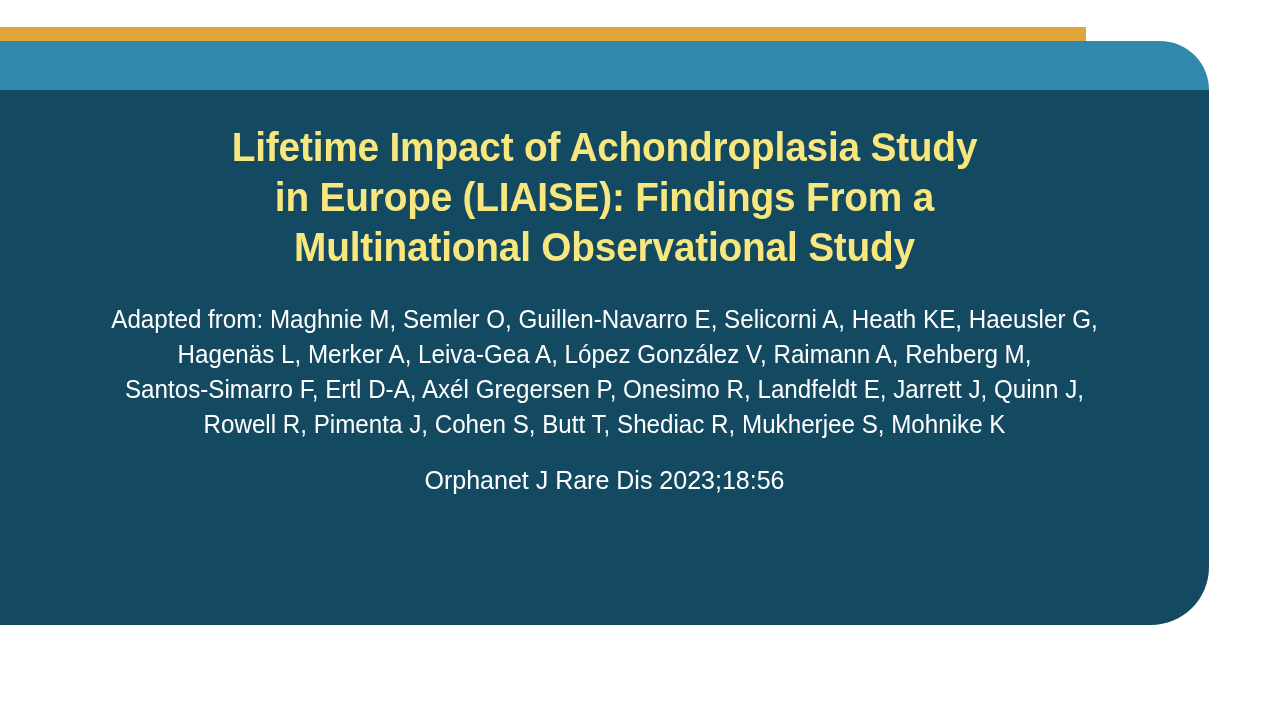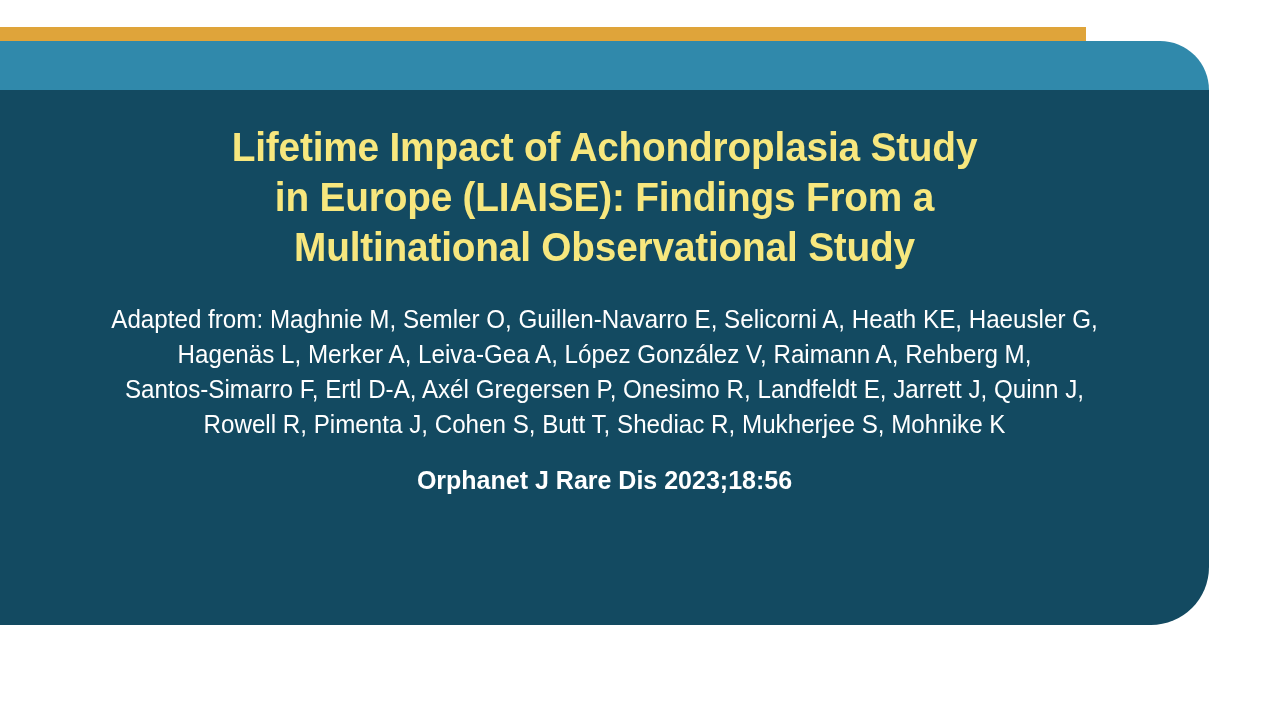--- a/index.html
+++ b/index.html
@@ -83,21 +83,20 @@
   .authors .aline { display: block; white-space: nowrap; }
 
   .citation {
     margin: 0;
     padding-top: 22px;
     color: #ffffff;
     font-family: "Liberation Sans", sans-serif;
     font-size: 25px;
     line-height: 33px;
     text-align: center;
-    font-weight: bold;
   }
   .citation .cline { display: block; }
 
   
   .footer {
     position: absolute;
     left: 0;
     top: 630px;
     width: 1280px;
     height: 90px;

